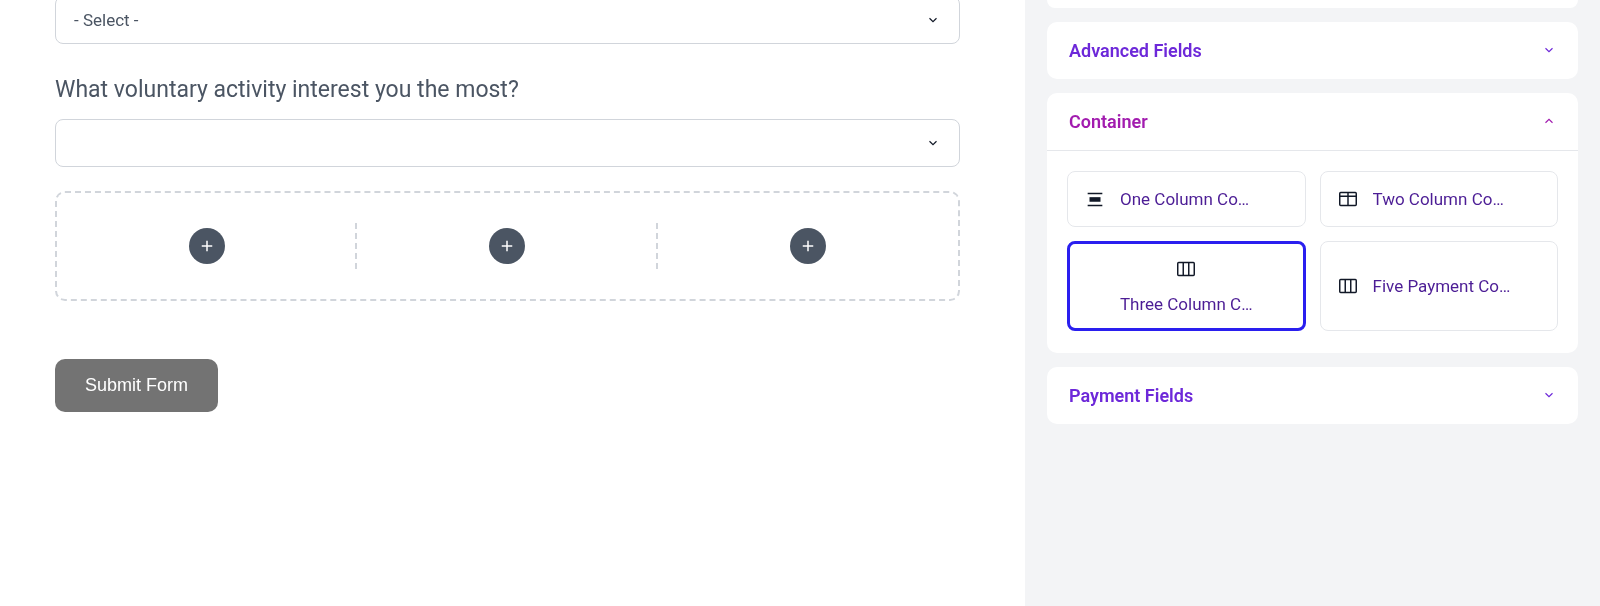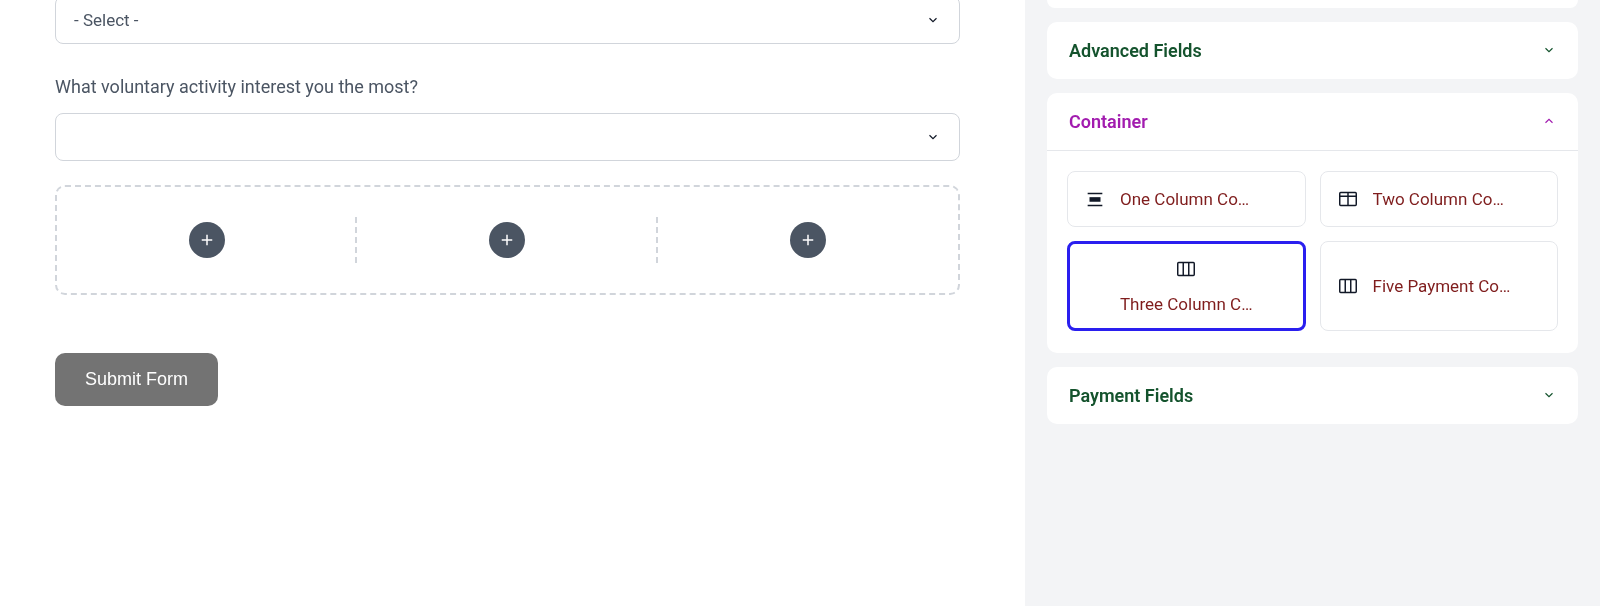--- a/index.html
+++ b/index.html
@@ -45,21 +45,21 @@
     .chev {
       width: 16px;
       height: 16px;
       display: inline-flex;
       align-items: center;
       justify-content: center;
     }
     .chev svg { width: 14px; height: 14px; stroke: #111827; stroke-width: 2; fill: none; }
     .field-label {
       color: #4b5563;
-      font-size: 18px;
+      font-size: 23px;
       margin: 32px 0 16px 0;
     }
     .highlight-field {
       background: #f3f4f6;
       border-left: 4px solid #2563eb;
       padding: 22px 22px 28px 22px;
       margin-top: 26px;
       border-radius: 2px;
     }
     .highlight-label {
@@ -146,21 +146,21 @@
       margin-bottom: 14px;
       overflow: hidden;
     }
     .panel-header {
       display: flex;
       align-items: center;
       justify-content: space-between;
       padding: 18px 22px;
       font-size: 18px;
       font-weight: 600;
-      color: #14532d;
+      color: #6d28d9;
       cursor: pointer;
     }
     .panel-header.expanded {
       color: #a21caf;
       border-bottom: 1px solid #e5e7eb;
     }
     .panel-body {
       padding: 20px 20px 22px 20px;
     }
     .field-grid {
@@ -179,21 +179,21 @@
       background: #fff;
       min-width: 0;
     }
     .field-card.selected {
       border: 3px solid #2a1fef;
       padding: 14px 14px;
       flex-direction: column;
     }
     .field-card span.card-label {
       font-size: 17px;
-      color: #7f1d1d;
+      color: #4c1d95;
       white-space: nowrap;
       overflow: hidden;
       text-overflow: ellipsis;
       flex: 1;
       min-width: 0;
     }
     .col-icon {
       width: 22px;
       height: 22px;
       display: inline-flex;

